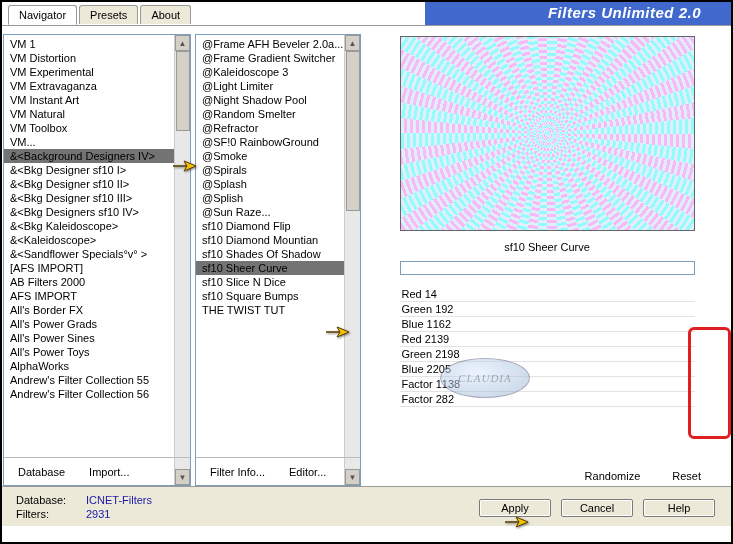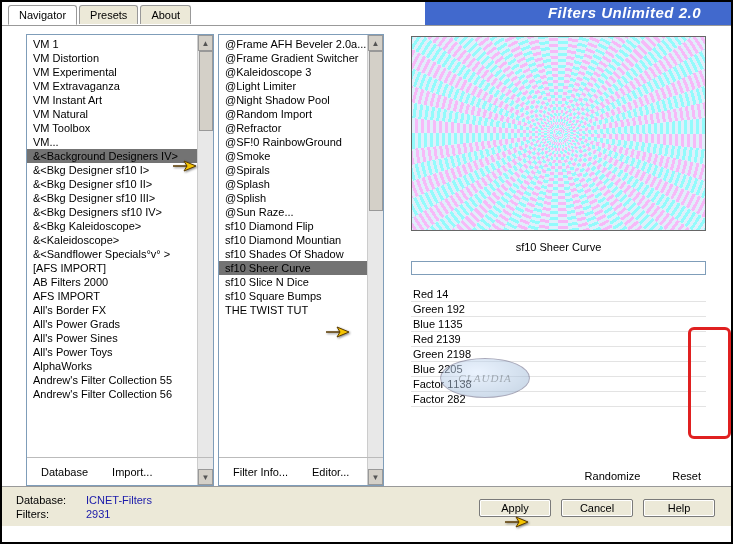--- a/index.html
+++ b/index.html
@@ -3,21 +3,21 @@
 <meta charset="utf-8">
 <style>
   *{box-sizing:border-box;margin:0;padding:0;font-family:"Tahoma",Arial,sans-serif;font-size:11px;color:#000}
   body{background:#fff;width:733px;height:544px;overflow:hidden;position:relative}
   .outer{border:2px solid #000;width:733px;height:544px;background:#fff}
   .header{height:24px;border-bottom:1px solid #999;position:relative;background:linear-gradient(to right,#fff 0 58%,#4169cd 58% 100%)}
   .tabs{position:absolute;top:3px;left:6px;display:flex}
   .tab{padding:3px 10px;border:1px solid #999;border-bottom:none;border-radius:3px 3px 0 0;background:#ece9d8;margin-right:2px;cursor:pointer}
   .tab.active{background:#fff;font-weight:normal;border-bottom:1px solid #fff;margin-bottom:-1px}
   .title{position:absolute;right:30px;top:2px;color:#fff;font-style:italic;font-weight:bold;font-size:15px;letter-spacing:.5px}
-  .body{display:flex;height:460px;padding:8px 8px 0 24px;gap:4px}
+  .body{display:flex;height:460px;padding:8px 8px 0 1px;gap:4px}
   .col{border:1px solid #7f9db9;background:#fff;overflow:hidden;position:relative}
   .col1{width:188px}
   .col2{width:166px}
   .listwrap{height:420px;overflow:hidden}
   .list{list-style:none;padding:2px 0}
   .list li{padding:1px 6px;white-space:nowrap;cursor:pointer}
   .list li.sel{background:#737373}
   .scrollbar{position:absolute;right:0;top:0;bottom:0;width:16px;background:#e8e8e8;border-left:1px solid #ccc}
   .sb-btn{height:16px;background:#d4d0c8;border:1px solid #999;display:flex;align-items:center;justify-content:center;font-size:8px;color:#555}
   .sb-thumb{position:absolute;top:16px;width:14px;left:1px;height:80px;background:#d4d0c8;border:1px solid #999}
@@ -100,21 +100,21 @@
     </div>
 
     <div class="col col2">
       <div class="listwrap">
         <ul class="list" id="list2">
             <li>@Frame AFH Beveler 2.0a...</li>
             <li>@Frame Gradient Switcher</li>
             <li>@Kaleidoscope 3</li>
             <li>@Light Limiter</li>
             <li>@Night Shadow Pool</li>
-            <li>@Random Import</li>
+            <li>@Random Smelter</li>
             <li>@Refractor</li>
             <li>@SF!0 RainbowGround</li>
             <li>@Smoke</li>
             <li>@Spirals</li>
             <li>@Splash</li>
             <li>@Splish</li>
             <li>@Sun Raze...</li>
             <li>sf10 Diamond Flip</li>
             <li>sf10 Diamond Mountian</li>
             <li>sf10 Shades Of Shadow</li>
@@ -143,21 +143,21 @@
           <div class="prow">
             <span>Red 1</span>
             <span>4</span>
           </div>
           <div class="prow">
             <span>Green 1</span>
             <span>92</span>
           </div>
           <div class="prow">
             <span>Blue 1</span>
-            <span>135</span>
+            <span>162</span>
           </div>
           <div class="prow">
             <span>Red 2</span>
             <span>139</span>
           </div>
           <div class="prow">
             <span>Green 2</span>
             <span>198</span>
           </div>
           <div class="prow">

